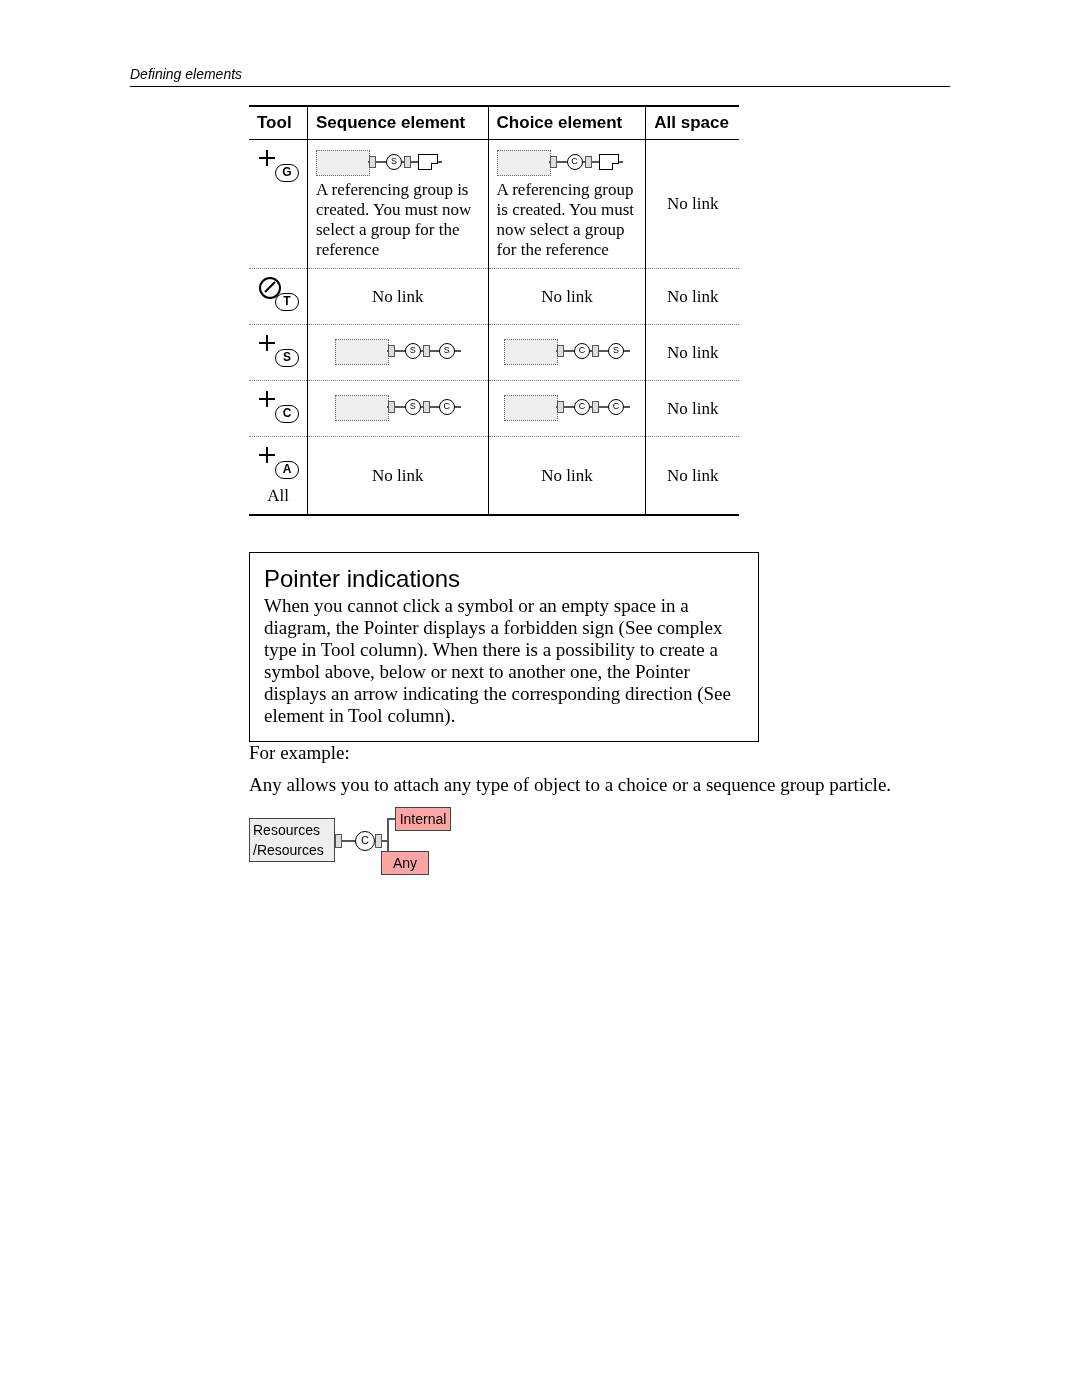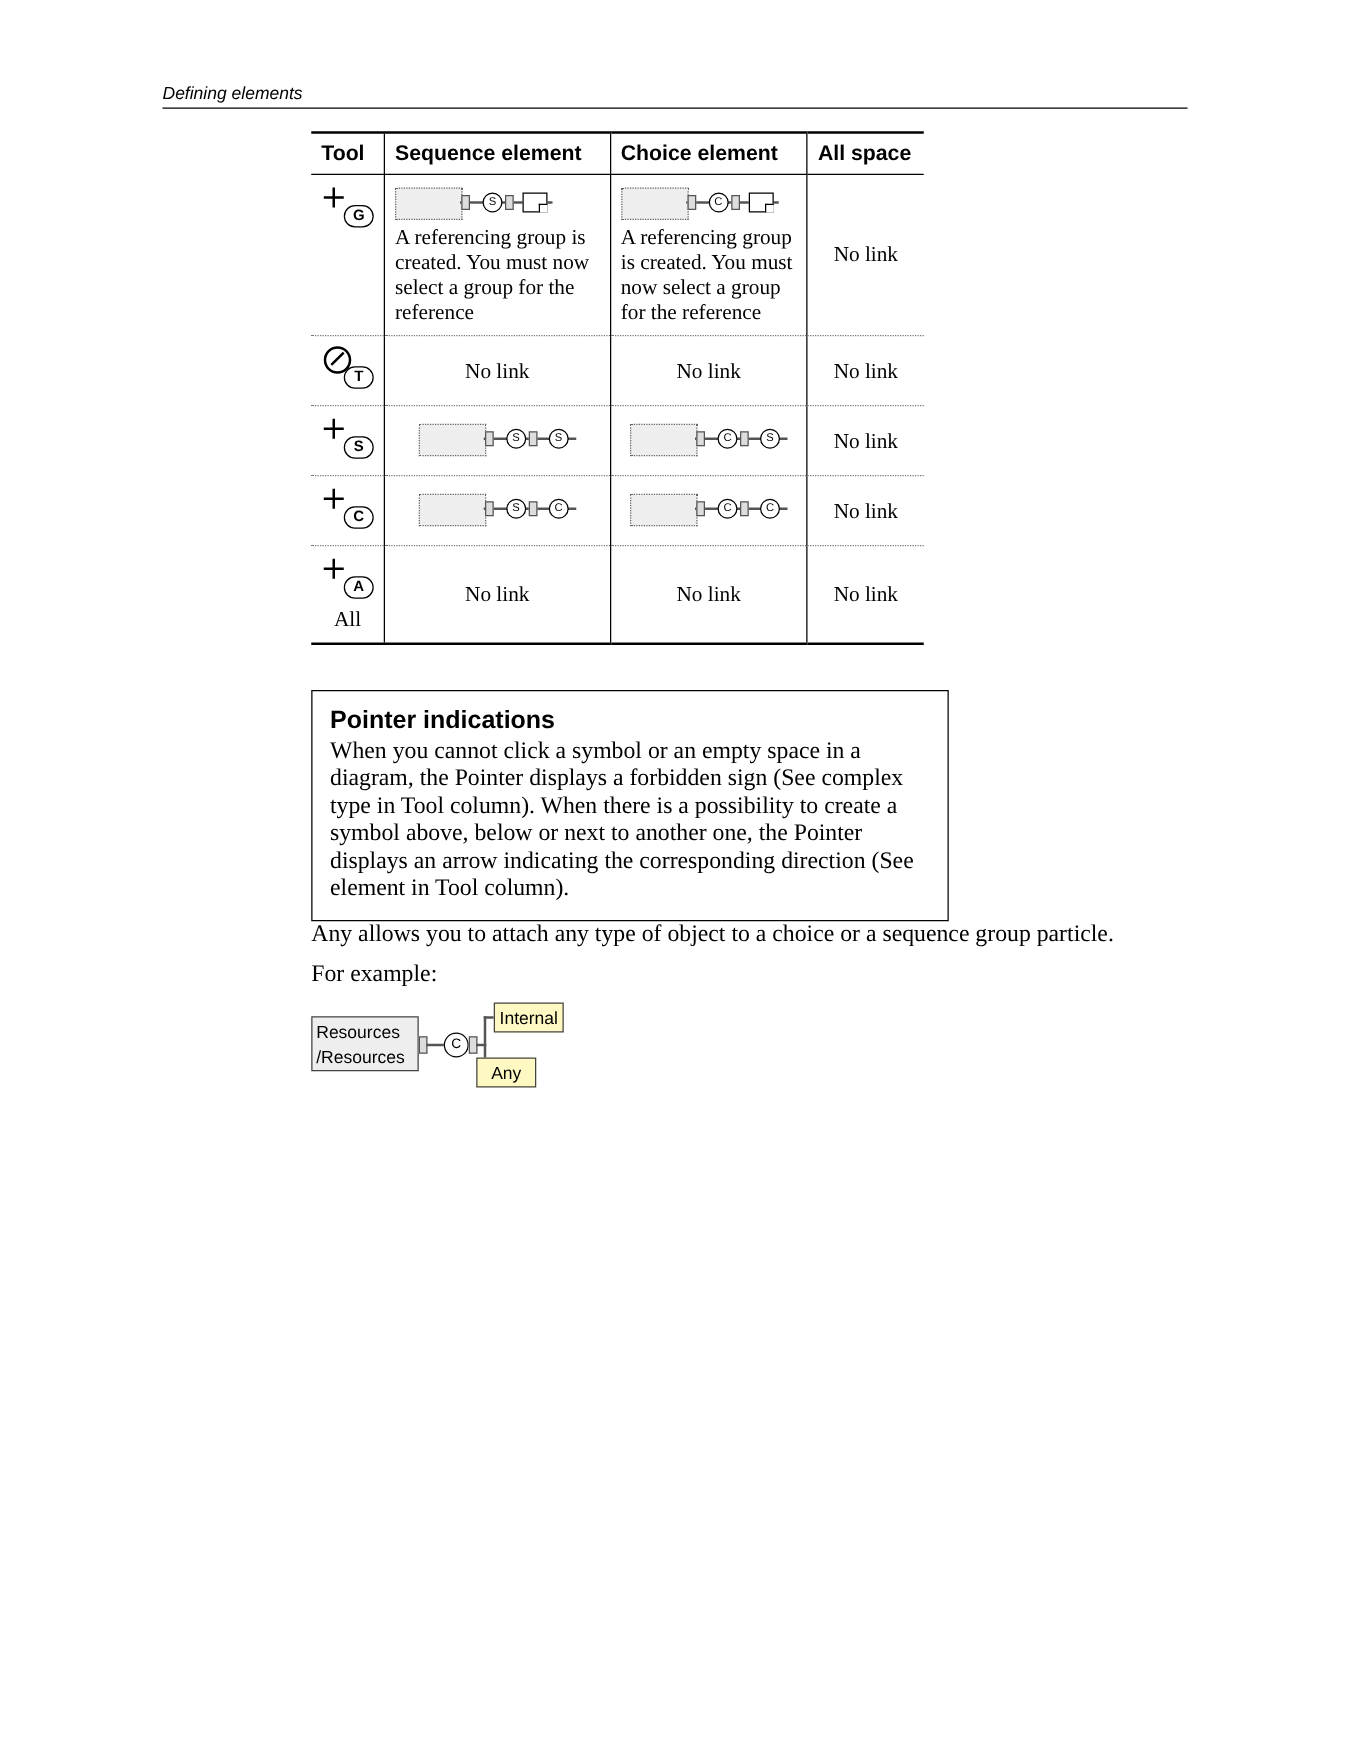--- a/index.html
+++ b/index.html
@@ -178,22 +178,22 @@
   .note-box {
     border: 1.5px solid #000;
     padding: 12px 14px 14px 14px;
     font-family: "Times New Roman", Times, serif;
     font-size: 19px;
     width: 480px;
     margin-top: 36px;
   }
   .note-box .note-title {
     font-family: Arial, Helvetica, sans-serif;
-    font-weight: bold;
-    font-size: 20px;
+    font-weight: normal;
+    font-size: 24px;
     margin-bottom: 2px;
   }
 
   
   h2.sec {
     font-family: Arial, Helvetica, sans-serif;
     font-weight: bold;
     font-size: 26px;
     margin: 56px 0 14px 0;
   }
@@ -238,21 +238,21 @@
     font: 11px/17px Arial, Helvetica, sans-serif;
     text-align: center;
   }
   .ex-line {
     position: absolute;
     background: #555;
   }
   .ex-node {
     position: absolute;
     border: 1px solid #444;
-    background: #fef9c3;
+    background: #fca5a5;
     font: 14px/22px Arial, Helvetica, sans-serif;
     text-align: center;
     height: 22px;
   }
 
   
   .footer {
     position: absolute;
     bottom: 410px;
     left: 130px;
@@ -427,22 +427,22 @@
 
     <div class="note-box">
       <div class="note-title">Pointer indications</div>
       <div>When you cannot click a symbol or an empty space in a diagram, the Pointer displays a forbidden sign (See complex type in Tool column). When there is a possibility to create a symbol above, below or next to another one, the Pointer displays an arrow indicating the corresponding direction (See element in Tool column).</div>
     </div>
 
   </div>
 
 
   <div class="body-col sec-body" style="margin-top:0">
+    <p>For example:</p>
     <p>Any allows you to attach any type of object to a choice or a sequence group particle.</p>
-    <p>For example:</p>
 
     <div class="example-diagram">
       <div class="ex-resources">
         <span>Resources</span>
         <span class="close">/Resources</span>
       </div>
       <span class="ex-stub" style="left:86px; top:28px;"></span>
       <span class="ex-line" style="left:92px; top:34px; width:14px; height:2px;"></span>
       <span class="ex-circ" style="left:106px; top:25px;">C</span>
       <span class="ex-stub" style="left:126px; top:28px;"></span>

